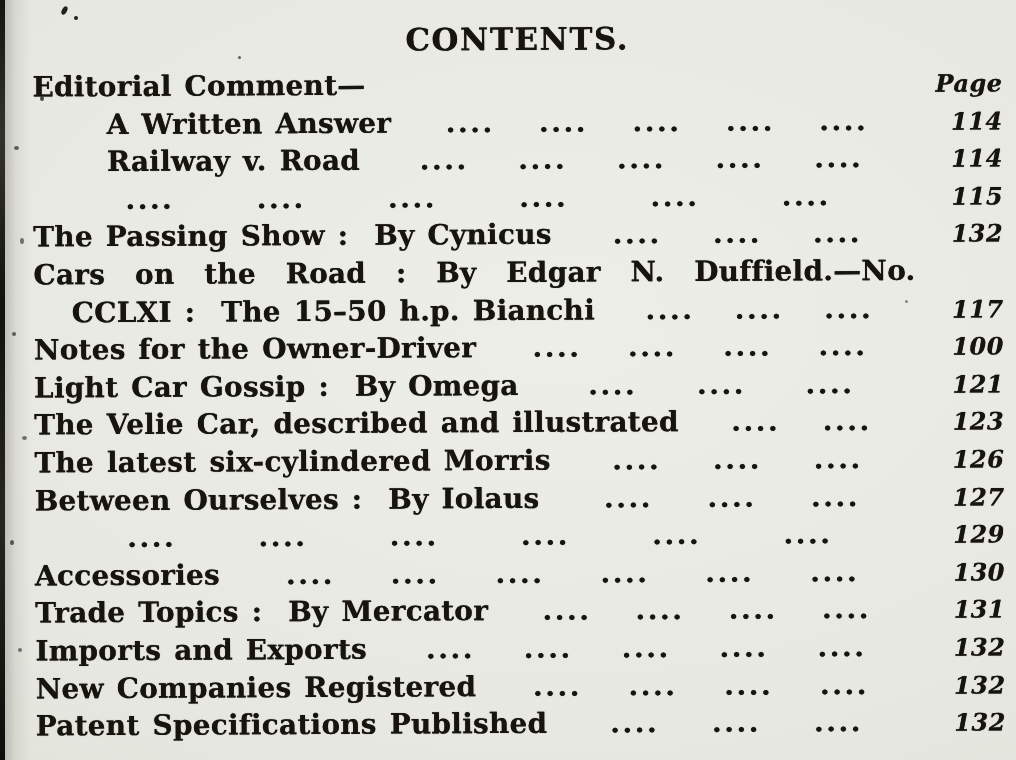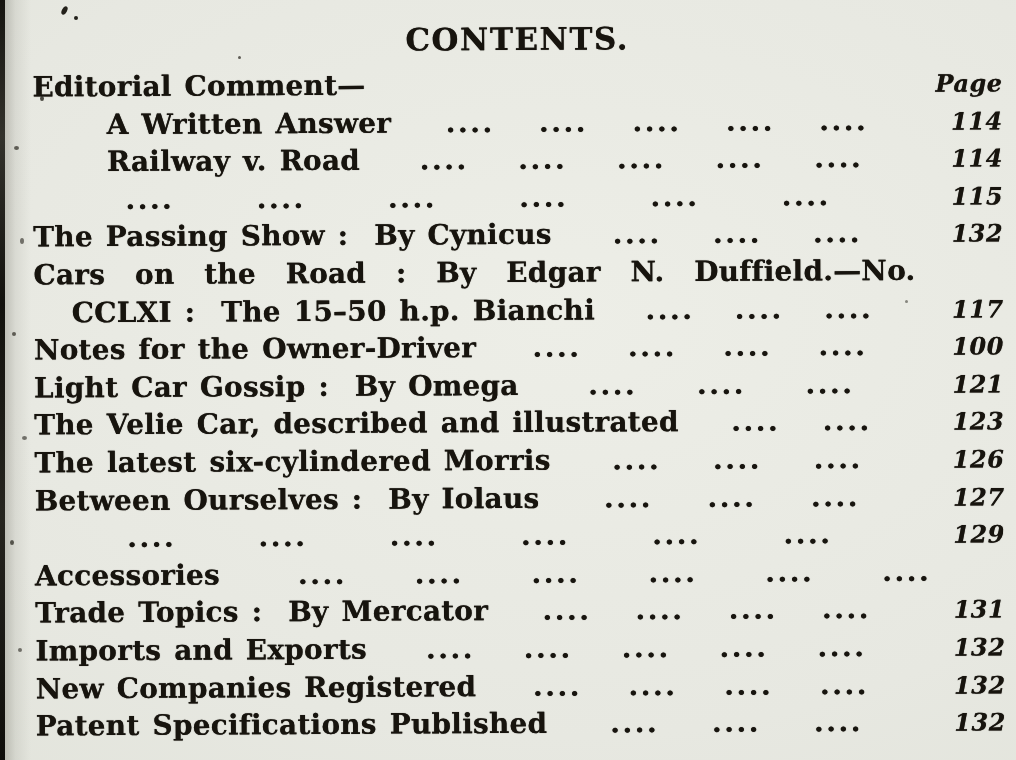--- a/index.html
+++ b/index.html
@@ -201,20 +201,21 @@
         <div class="row indent-0">
           <span class="title">Accessories</span>
           <span class="dots">
             <span>....</span>
             <span>....</span>
             <span>....</span>
             <span>....</span>
             <span>....</span>
             <span>....</span>
           </span>
+          <span class="page">130</span>
         </div>
         <div class="row indent-0">
           <span class="title">Trade Topics :  By Mercator</span>
           <span class="dots">
             <span>....</span>
             <span>....</span>
             <span>....</span>
             <span>....</span>
           </span>
           <span class="page">131</span>

